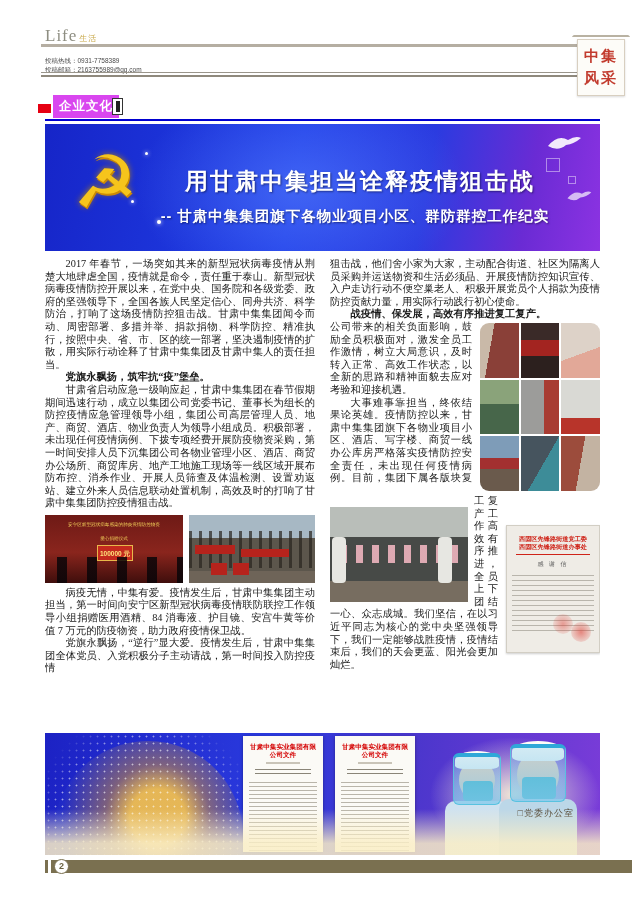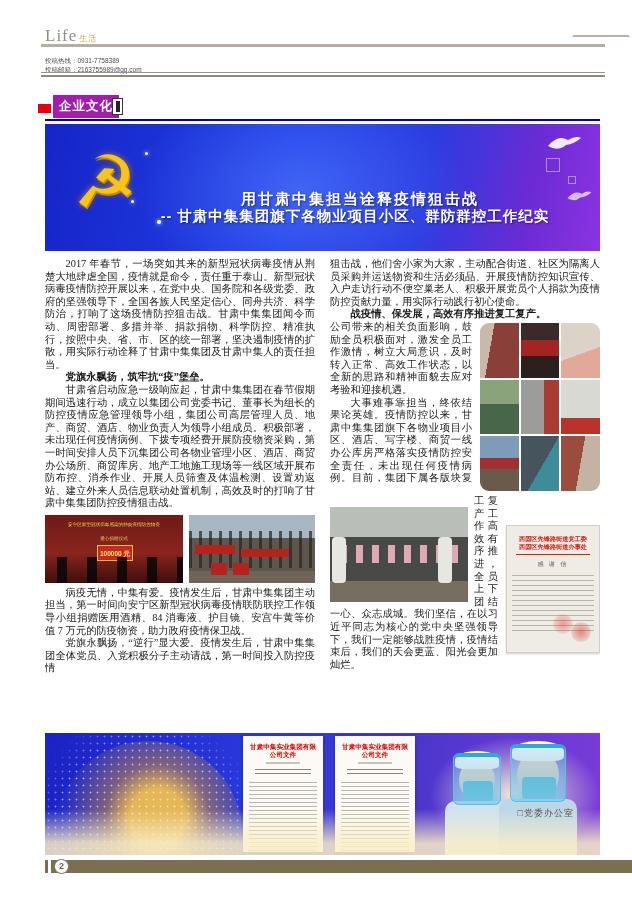--- a/index.html
+++ b/index.html
@@ -13,34 +13,34 @@
   .contact { position:absolute; left:45px; top:57px; font-size:6.5px; line-height:8.5px; color:#4a4a4a; font-family:"Liberation Sans",sans-serif; }
   .rule-thin1 { position:absolute; left:41px; top:72px; width:564px; height:1px; background:#9a958b; }
   .rule-thin2 { position:absolute; left:41px; top:75px; width:564px; height:2px; background:#8f897d; }
 
   .logo-box { position:absolute; left:577px; top:39px; width:48px; height:57px; background:#fdfcf8; border:1px solid #d8cfc0; box-shadow:0 1px 2px rgba(0,0,0,.15); text-align:center; padding-top:5px; }
   .logo-roof { position:absolute; left:572px; top:31px; width:58px; height:6px; border-bottom:2px solid #b9b2a2; border-radius:50% 50% 0 0 / 100% 100% 0 0; }
   .logo-line { font-size:15px; line-height:22px; color:#c23b2e; font-weight:bold; font-family:"DejaVu Serif",serif; letter-spacing:2px; }
 
   
   .tab-red-sq { position:absolute; left:38px; top:104px; width:13px; height:9px; background:#e60012; }
-  .section-tab { position:absolute; left:53px; top:95px; width:66px; height:23px; background:#a21caf; color:#fff; font-family:"Liberation Sans",sans-serif; font-size:12.5px; font-weight:bold; text-align:center; line-height:23px; letter-spacing:1px; }
+  .section-tab { position:absolute; left:53px; top:95px; width:66px; height:23px; background:#d946ef; color:#fff; font-family:"Liberation Sans",sans-serif; font-size:12.5px; font-weight:bold; text-align:center; line-height:23px; letter-spacing:1px; }
   .tab-marker { position:absolute; left:112px; top:98px; width:11px; height:17px; background:#fff; border:1px solid #333; }
   .tab-marker::after { content:""; position:absolute; left:3px; top:2px; width:4px; height:11px; background:#222; }
   .blue-rule { position:absolute; left:45px; top:119px; width:555px; height:2px; background:#0000cf; }
 
   
   .banner { position:absolute; left:45px; top:124px; width:555px; height:127px; overflow:hidden;
     background:linear-gradient(100deg,#1625c8 0%,#2140e8 45%,#2b3be0 68%,#6a2bd4 86%,#8c33e2 100%); }
   .banner::before { content:""; position:absolute; left:90px; top:-40px; width:330px; height:210px; border-radius:50%;
     background:radial-gradient(closest-side, rgba(90,130,255,.55), rgba(90,130,255,0)); }
   .banner-emblem { position:absolute; left:28px; top:16px; font-size:72px; line-height:84px; color:#f6c41c;
     text-shadow:0 0 6px #b8860b, 1px 2px 0 #d98e00; font-family:"DejaVu Sans",sans-serif; }
   .spark { position:absolute; width:3px; height:3px; border-radius:50%; background:#fff; box-shadow:0 0 4px #fff; }
-  .banner-title { position:absolute; left:130px; right:55px; top:42px; text-align:center; color:#fff; font-family:"Liberation Sans",sans-serif; font-weight:bold; font-size:15px; letter-spacing:2px; text-shadow:1px 1px 2px rgba(0,0,30,.5);margin-top:24px; }
+  .banner-title { position:absolute; left:130px; right:55px; top:42px; text-align:center; color:#fff; font-family:"Liberation Sans",sans-serif; font-weight:bold; font-size:23px; letter-spacing:2px; text-shadow:1px 1px 2px rgba(0,0,30,.5); }
   .banner-sub { position:absolute; left:95px; right:30px; top:83px; text-align:center; color:#fff; font-family:"Liberation Sans",sans-serif; font-weight:bold; font-size:14.5px; letter-spacing:1px; text-shadow:1px 1px 2px rgba(0,0,30,.5); }
   .dove { position:absolute; fill:rgba(255,255,255,.9); }
   .deco-sq { position:absolute; border:1px solid rgba(255,255,255,.45); }
 
   
   .columns { position:absolute; left:45px; top:258px; width:555px; height:474px; display:flex; gap:15px; overflow:hidden; }
   .col { width:270px; font-size:10.3px; line-height:12.6px; text-align:justify; color:#191919; }
   .col p { text-indent:2em; }
   .col p.noindent { text-indent:0; }
   .col .bold-lead { font-weight:bold; text-indent:2em; }
@@ -128,20 +128,24 @@
   <div class="brand"><span>Life</span><span class="brand-cn">生活</span></div>
   <div class="rule-thick"></div>
   <div class="contact">
     <div>投稿热线：0931-7758389</div>
     <div>投稿邮箱：2163755989@qq.com</div>
   </div>
   <div class="rule-thin1"></div>
   <div class="rule-thin2"></div>
 
   <div class="logo-roof"></div>
+  <div class="logo-box">
+    <div class="logo-line">中集</div>
+    <div class="logo-line">风采</div>
+  </div>
 
   <div class="tab-red-sq"></div>
   <div class="section-tab">企业文化</div>
   <div class="tab-marker"></div>
   <div class="blue-rule"></div>
 
   <div class="banner">
     <div class="banner-emblem">☭</div>
     <div class="spark" style="left:100px; top:28px;"></div>
     <div class="spark" style="left:112px; top:96px; width:4px; height:4px;"></div>

